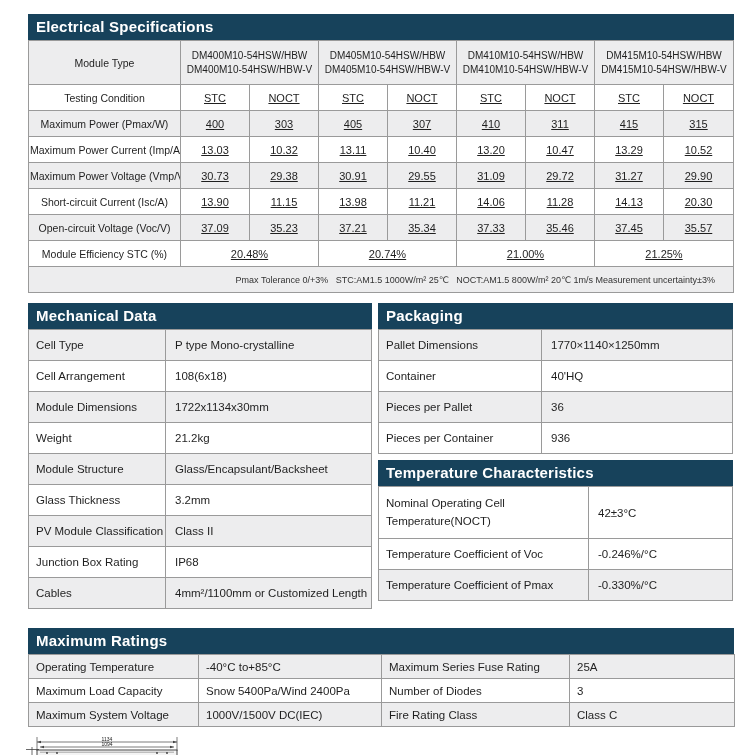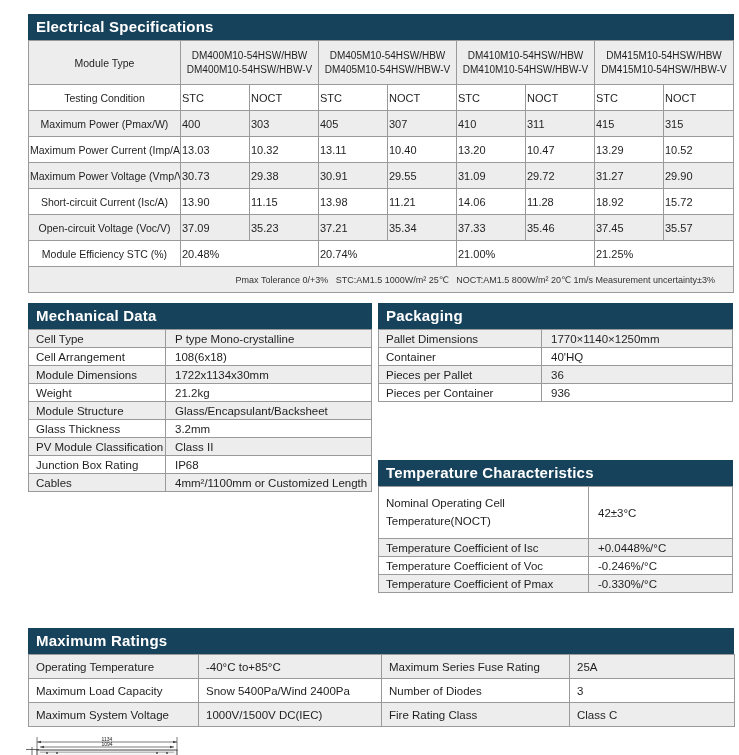--- a/index.html
+++ b/index.html
@@ -11,32 +11,32 @@
   .sec{position:absolute;}
   .hdr{
     background:#17425b;color:#ffffff;font-weight:700;font-size:15px;
     height:26px;line-height:26px;padding-left:8px;box-sizing:border-box;
     letter-spacing:.2px;
   }
   table{border-collapse:collapse;table-layout:fixed;width:100%;}
   td{border:1px solid #9a9a9a;vertical-align:middle;font-size:11px;
      overflow:hidden;box-sizing:border-box;}
   tr.g{background:#ededee;}
-  .c{text-align:left;}
+  .c{text-align:center;text-decoration:underline;}
   
   #t-elec tr{height:26px;}
   #t-elec tr.mt-row{height:44px;}
   #t-elec .lbl{font-size:10.5px;text-align:center;white-space:nowrap;}
   #t-elec .mt{font-size:10px;text-align:center;line-height:1.4;white-space:nowrap;}
   #t-elec .foot{
     text-align:right;font-size:9px;color:#333;padding-right:18px;
     white-space:pre;background:#ededee;
   }
   
-  .kv tr{height:18px;}
+  .kv tr{height:31px;}
   .kv td{font-size:11.5px;padding-left:7px;}
   .kv td.val{padding-left:9px;}
   .kv tr.dbl{height:52px;}
   .two-line{line-height:1.5;}
   
   #t-rate tr{height:24px;}
   #t-rate td{font-size:11.5px;padding-left:7px;}
   svg text{font-family:"Liberation Sans","DejaVu Sans",sans-serif;}
 </style>
 </head>
@@ -121,22 +121,22 @@
       <td class="c">29.90</td>
     </tr>
     <tr>
       <td class="lbl">Short-circuit Current (Isc/A)</td>
       <td class="c">13.90</td>
       <td class="c">11.15</td>
       <td class="c">13.98</td>
       <td class="c">11.21</td>
       <td class="c">14.06</td>
       <td class="c">11.28</td>
-      <td class="c">18.92</td>
-      <td class="c">15.72</td>
+      <td class="c">14.13</td>
+      <td class="c">20.30</td>
     </tr>
     <tr class="g">
       <td class="lbl">Open-circuit Voltage (Voc/V)</td>
       <td class="c">37.09</td>
       <td class="c">35.23</td>
       <td class="c">37.21</td>
       <td class="c">35.34</td>
       <td class="c">37.33</td>
       <td class="c">35.46</td>
       <td class="c">37.45</td>
@@ -240,24 +240,20 @@
         <col>
       </colgroup>
     <tbody>
         <tr class="dbl">
       <td class="two-line">
         <div>Nominal Operating Cell</div>
         <div>Temperature(NOCT)</div>
       </td>
       <td class="val">42±3°C</td>
     </tr>
-    <tr class="g">
-      <td>Temperature Coefficient of Isc</td>
-      <td class="val">+0.0448%/°C</td>
-    </tr>
     <tr>
       <td>Temperature Coefficient of Voc</td>
       <td class="val">-0.246%/°C</td>
     </tr>
     <tr class="g">
       <td>Temperature Coefficient of Pmax</td>
       <td class="val">-0.330%/°C</td>
     </tr>
   </tbody>
     </table>

